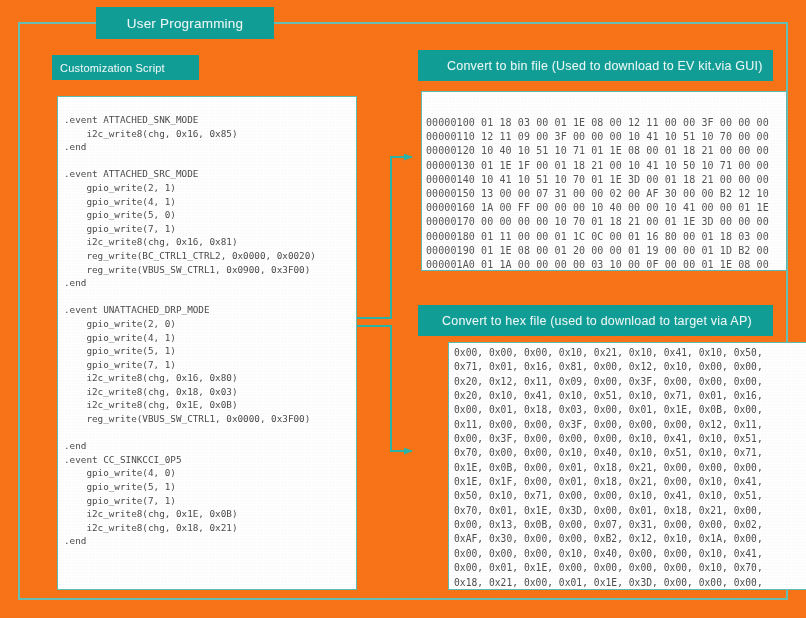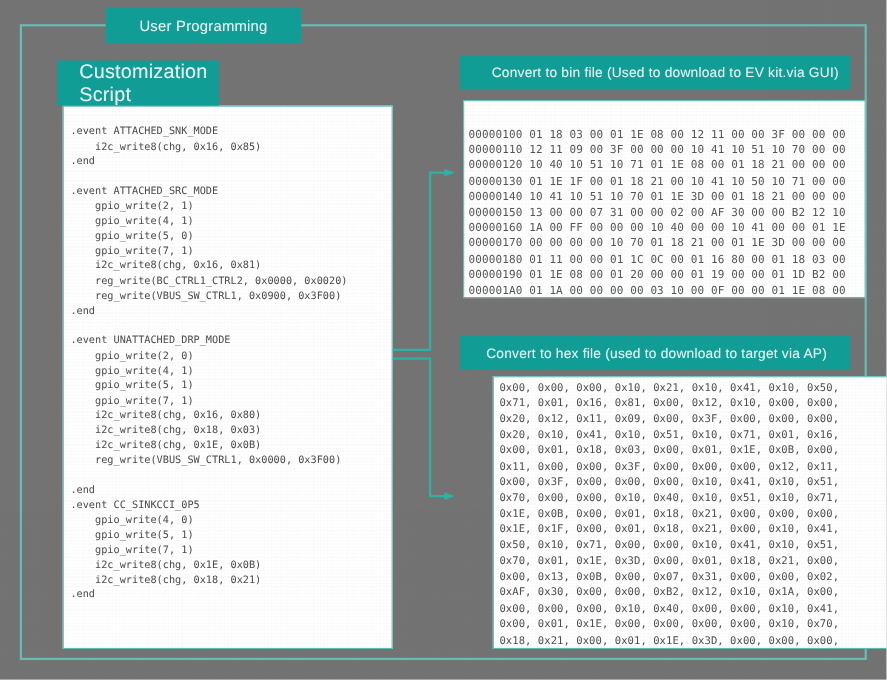--- a/index.html
+++ b/index.html
@@ -14,21 +14,21 @@
     font-family: "Liberation Sans", sans-serif;
     overflow: hidden;
     position: relative;
   }
 
   #canvas {
     position: absolute;
     left: 0; top: 0;
     width: 806px;
     height: 618px;
-    background: #737373;
+    background: #f97316;
   }
 
   
   .outer-frame {
     position: absolute;
     left: 18px;
     top: 22px;
     width: 770px;
     height: 578px;
     border: 2px solid #66bfb5;
@@ -55,23 +55,23 @@
     height: 32px;
     justify-content: center;
     font-size: 13.5px;
     z-index: 6;
   }
 
   #chip-customization-script {
     left: 52px;
     top: 55px;
     width: 147px;
-    height: 41px;
-    padding-left: 20px;
-    font-size: 18px;
+    height: 25px;
+    padding-left: 8px;
+    font-size: 11px;
     z-index: 5;
   }
 
   #chip-bin {
     left: 418px;
     top: 50px;
     width: 355px;
     height: 31px;
     padding-left: 29px;
     font-size: 12.5px;

